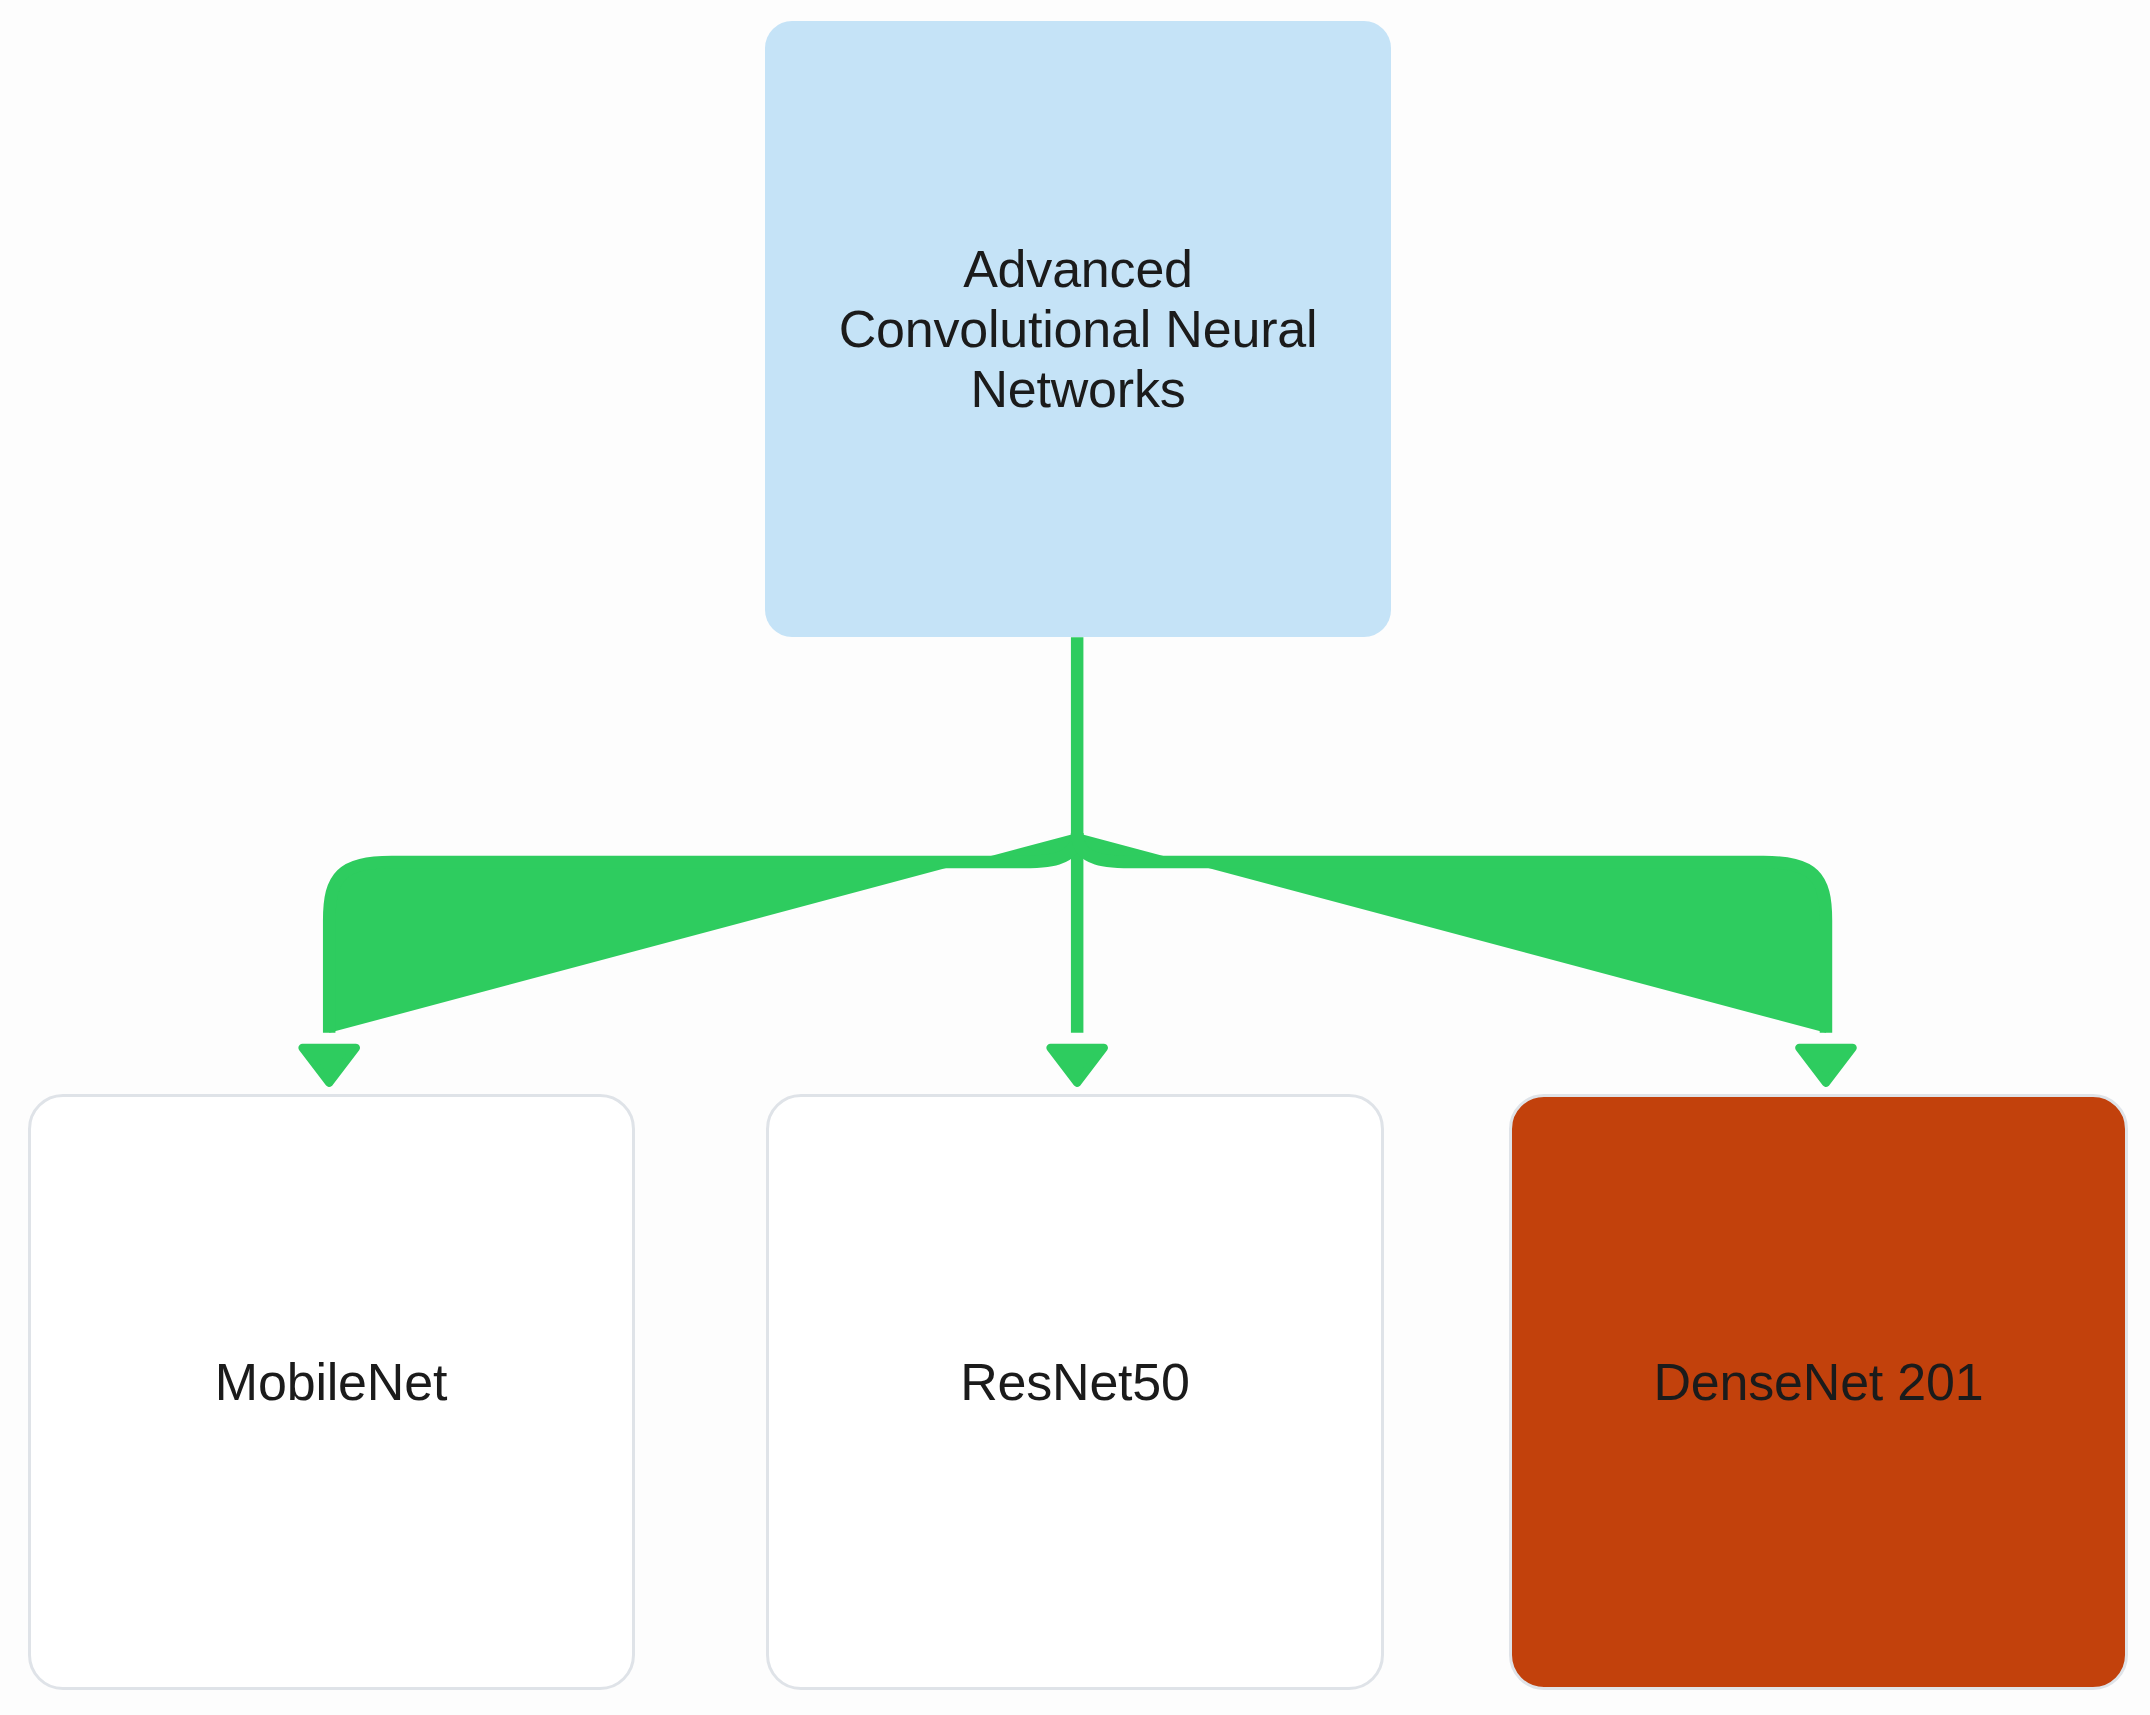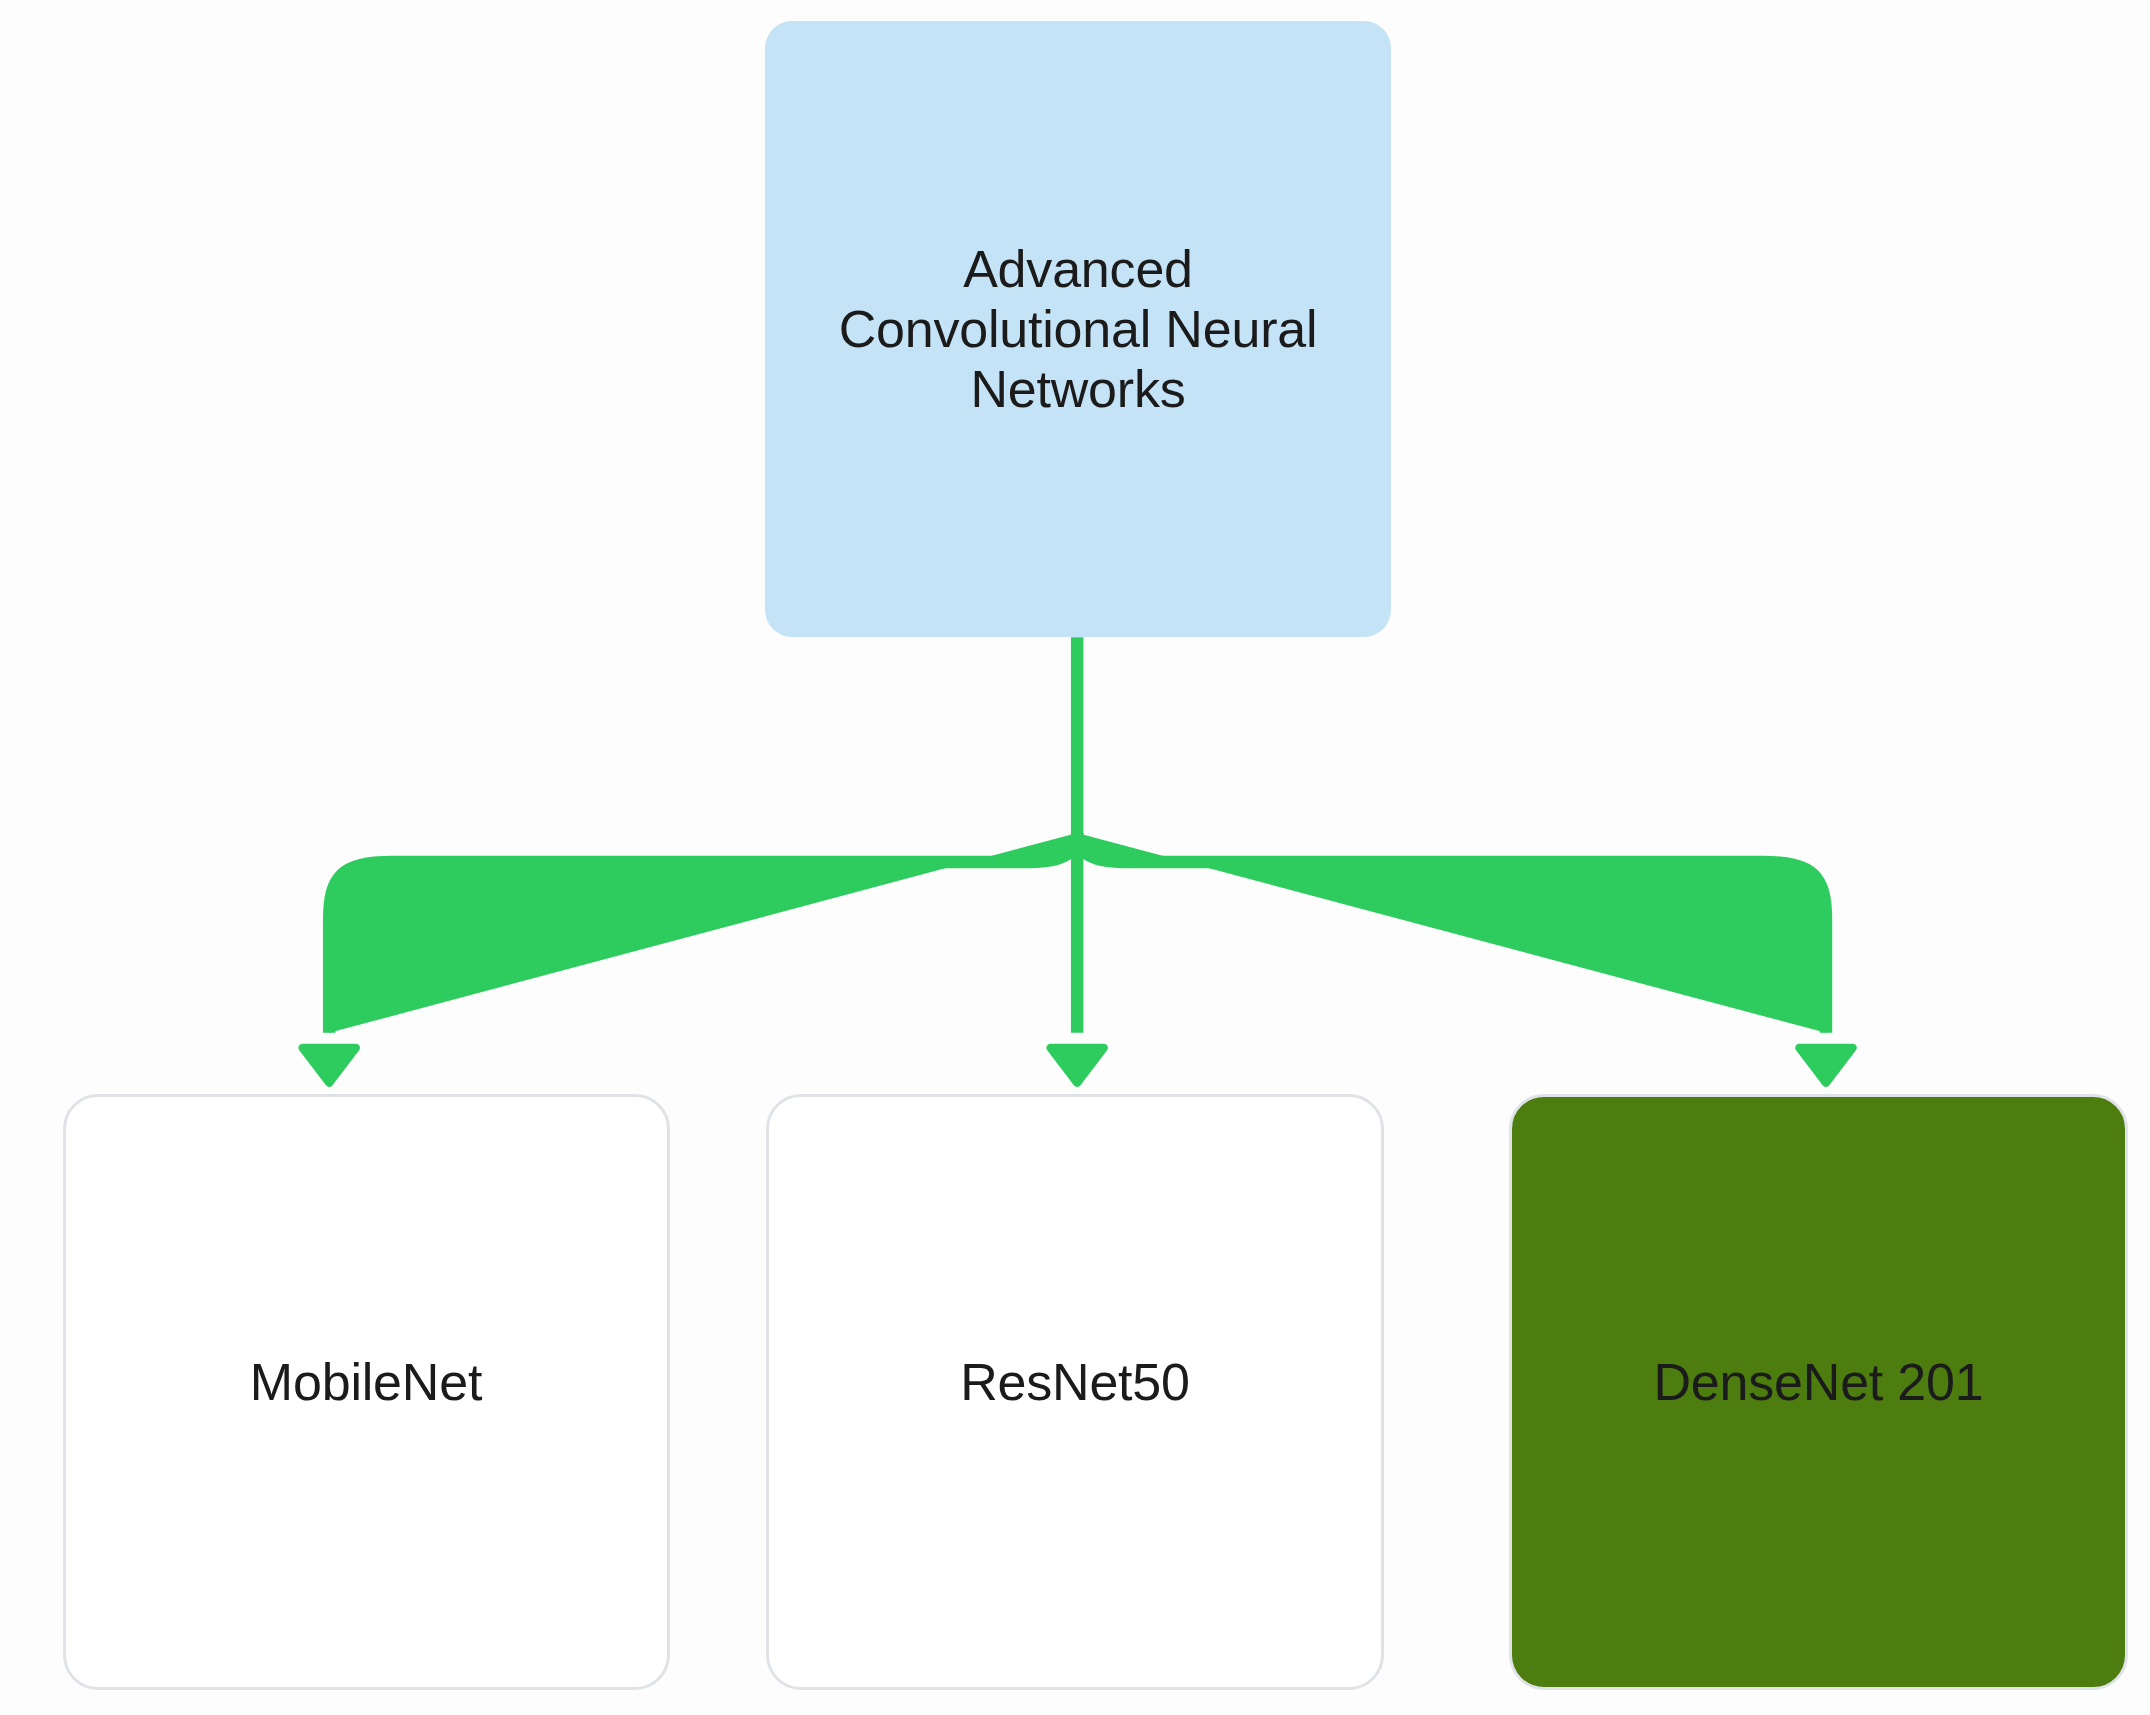--- a/index.html
+++ b/index.html
@@ -69,21 +69,21 @@
   }
   .leaf-node-label {
     font-size: 52px;
     color: #1b1b1b;
     text-align: center;
     font-weight: 400;
     letter-spacing: -0.2px;
     transform: translateY(-10px);
   }
 
-  #leaf-0 { left: 27.5px;   width: 607px; margin-left: 35px; }
+  #leaf-0 { left: 27.5px;   width: 607px; }
   #leaf-1 { left: 766px;  width: 618px; }
   #leaf-2 { left: 1509px; width: 619px; }
 </style>
 </head>
 <body>
 
 <div id="canvas">
 
   <svg id="connectors" viewBox="0 0 2582 2059">
     <g fill="none" stroke="#2ecc5f" stroke-width="15" stroke-linecap="butt" stroke-linejoin="round">
@@ -117,18 +117,18 @@
   </div>
 
   <div class="leaf-node" id="leaf-0" style="background: rgb(255, 255, 255); border-color: rgb(223, 227, 232); color: rgb(27, 27, 27);">
     <div class="leaf-node-label">MobileNet</div>
   </div>
 
   <div class="leaf-node" id="leaf-1" style="background: rgb(255, 255, 255); border-color: rgb(223, 227, 232); color: rgb(27, 27, 27); justify-content: center;">
     <div class="leaf-node-label">ResNet50</div>
   </div>
 
-  <div class="leaf-node" id="leaf-2" style="background: #4d7c0f; border-color: rgb(223, 227, 232); color: rgb(27, 27, 27);">
+  <div class="leaf-node" id="leaf-2" style="background: #c2410c; border-color: rgb(223, 227, 232); color: rgb(27, 27, 27);">
     <div class="leaf-node-label">DenseNet 201</div>
   </div>
 
 </div>
 
 
 </body></html>

